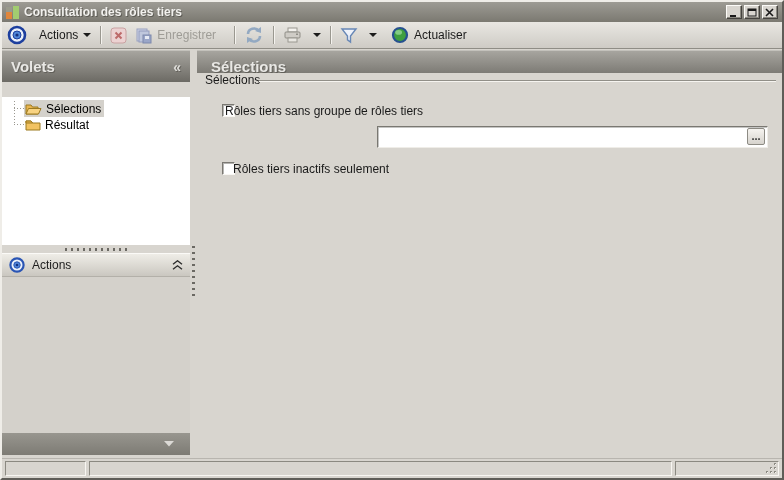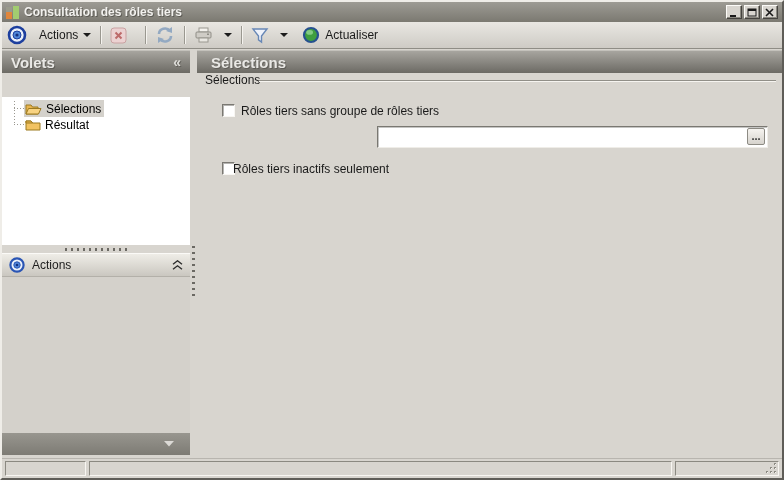--- a/index.html
+++ b/index.html
@@ -30,21 +30,21 @@
     background: linear-gradient(#e9e7e2, #cecbc5);
     border-bottom:1px solid #8f8d86;
     display:flex; align-items:center; padding:0 5px; font-size:12px; color:#1a1a1a;
   }
   .tbtn { display:flex; align-items:center; gap:5px; padding:2px 4px; }
   .tool-sep { width:1px; height:18px; background:#9a9890; box-shadow:1px 0 0 #f5f3ef; margin:0 5px; }
   .arrow-down { width:0; height:0; border-left:4px solid transparent; border-right:4px solid transparent; border-top:4px solid #1c1c1c; }
   .dis-label { color:#9e9c96; }
   
   .panel-hdr {
-    position:absolute; height:23px;
+    position:absolute; height:32px;
     background: linear-gradient(#a7a59f, #6c6a64);
     border-top:1px solid #c3c1bb;
     color:#e9e8e5; font-size:15px; font-weight:bold;
     display:flex; align-items:center; padding:0 9px;
     text-shadow:1px 1px 0 rgba(70,68,62,.5);
   }
   #volets-hdr { left:0; top:48px; width:188px; }
   #sel-hdr { left:195px; top:48px; width:585px; padding-left:14px; }
   .collapse-left { margin-left:auto; font-size:14px; color:#dddcd8; font-weight:bold; }
   
@@ -152,20 +152,31 @@
     </div>
     <div class="tool-sep"></div>
     <div class="tbtn">
       <span class="icon">
         <svg width="17" height="17">
           <rect x="1" y="1" width="15" height="15" rx="3" fill="#ecd2d2" stroke="#c9a2a2"></rect>
           <path d="M5.5,5.5 L11.5,11.5 M11.5,5.5 L5.5,11.5" stroke="#bd6a6a" stroke-width="2"></path>
         </svg>
       </span>
     </div>
+    <div class="tbtn">
+      <span class="icon">
+        <svg width="17" height="17">
+          <rect x="2" y="2" width="10" height="12" fill="#ccd2e4" stroke="#9aa2c2"></rect>
+          <rect x="4" y="4" width="10" height="11" fill="#bfc7dd" stroke="#939cbe"></rect>
+          <rect x="8" y="8" width="8" height="8" fill="#9aa6c8" stroke="#7c88ac"></rect>
+          <rect x="10" y="9" width="4" height="3" fill="#e6eaf4"></rect>
+        </svg>
+      </span>
+      <span class="dis-label">Enregistrer</span>
+    </div>
     <div class="tool-sep" style="margin-left:14px;"></div>
     <div class="tbtn">
       <span class="icon">
         <svg width="20" height="18">
           <path d="M4,8 A6,5.5 0 0 1 15,5" fill="none" stroke="#93a9c2" stroke-width="2.6"></path>
           <path d="M17,1 L17,7 L11,5 Z" fill="#93a9c2"></path>
           <path d="M16,10 A6,5.5 0 0 1 5,13" fill="none" stroke="#93a9c2" stroke-width="2.6"></path>
           <path d="M3,17 L3,11 L9,13 Z" fill="#93a9c2"></path>
         </svg>
       </span>
@@ -283,21 +294,21 @@
 
   <div id="v-split">
     <div class="grip"></div>
   </div>
 
   <div id="main">
     <span class="grp-label">Sélections</span>
     <div class="grp-line"></div>
 
     <div class="chk" style="left:25px; top:31px;"></div>
-    <span class="form-lbl" style="left:44px; top:31px;">Rôles tiers sans groupe de rôles tiers</span>
+    <span class="form-lbl" style="left:28px; top:31px;">Rôles tiers sans groupe de rôles tiers</span>
 
     <div class="field-wrap">
       <input class="field-input" type="text" value="" style="">
       <div class="browse-btn">...</div>
     </div>
 
     <div class="chk" style="left:25px; top:89px;"></div>
     <span class="form-lbl" style="left:36px; top:89px;">Rôles tiers inactifs seulement</span>
   </div>
 

